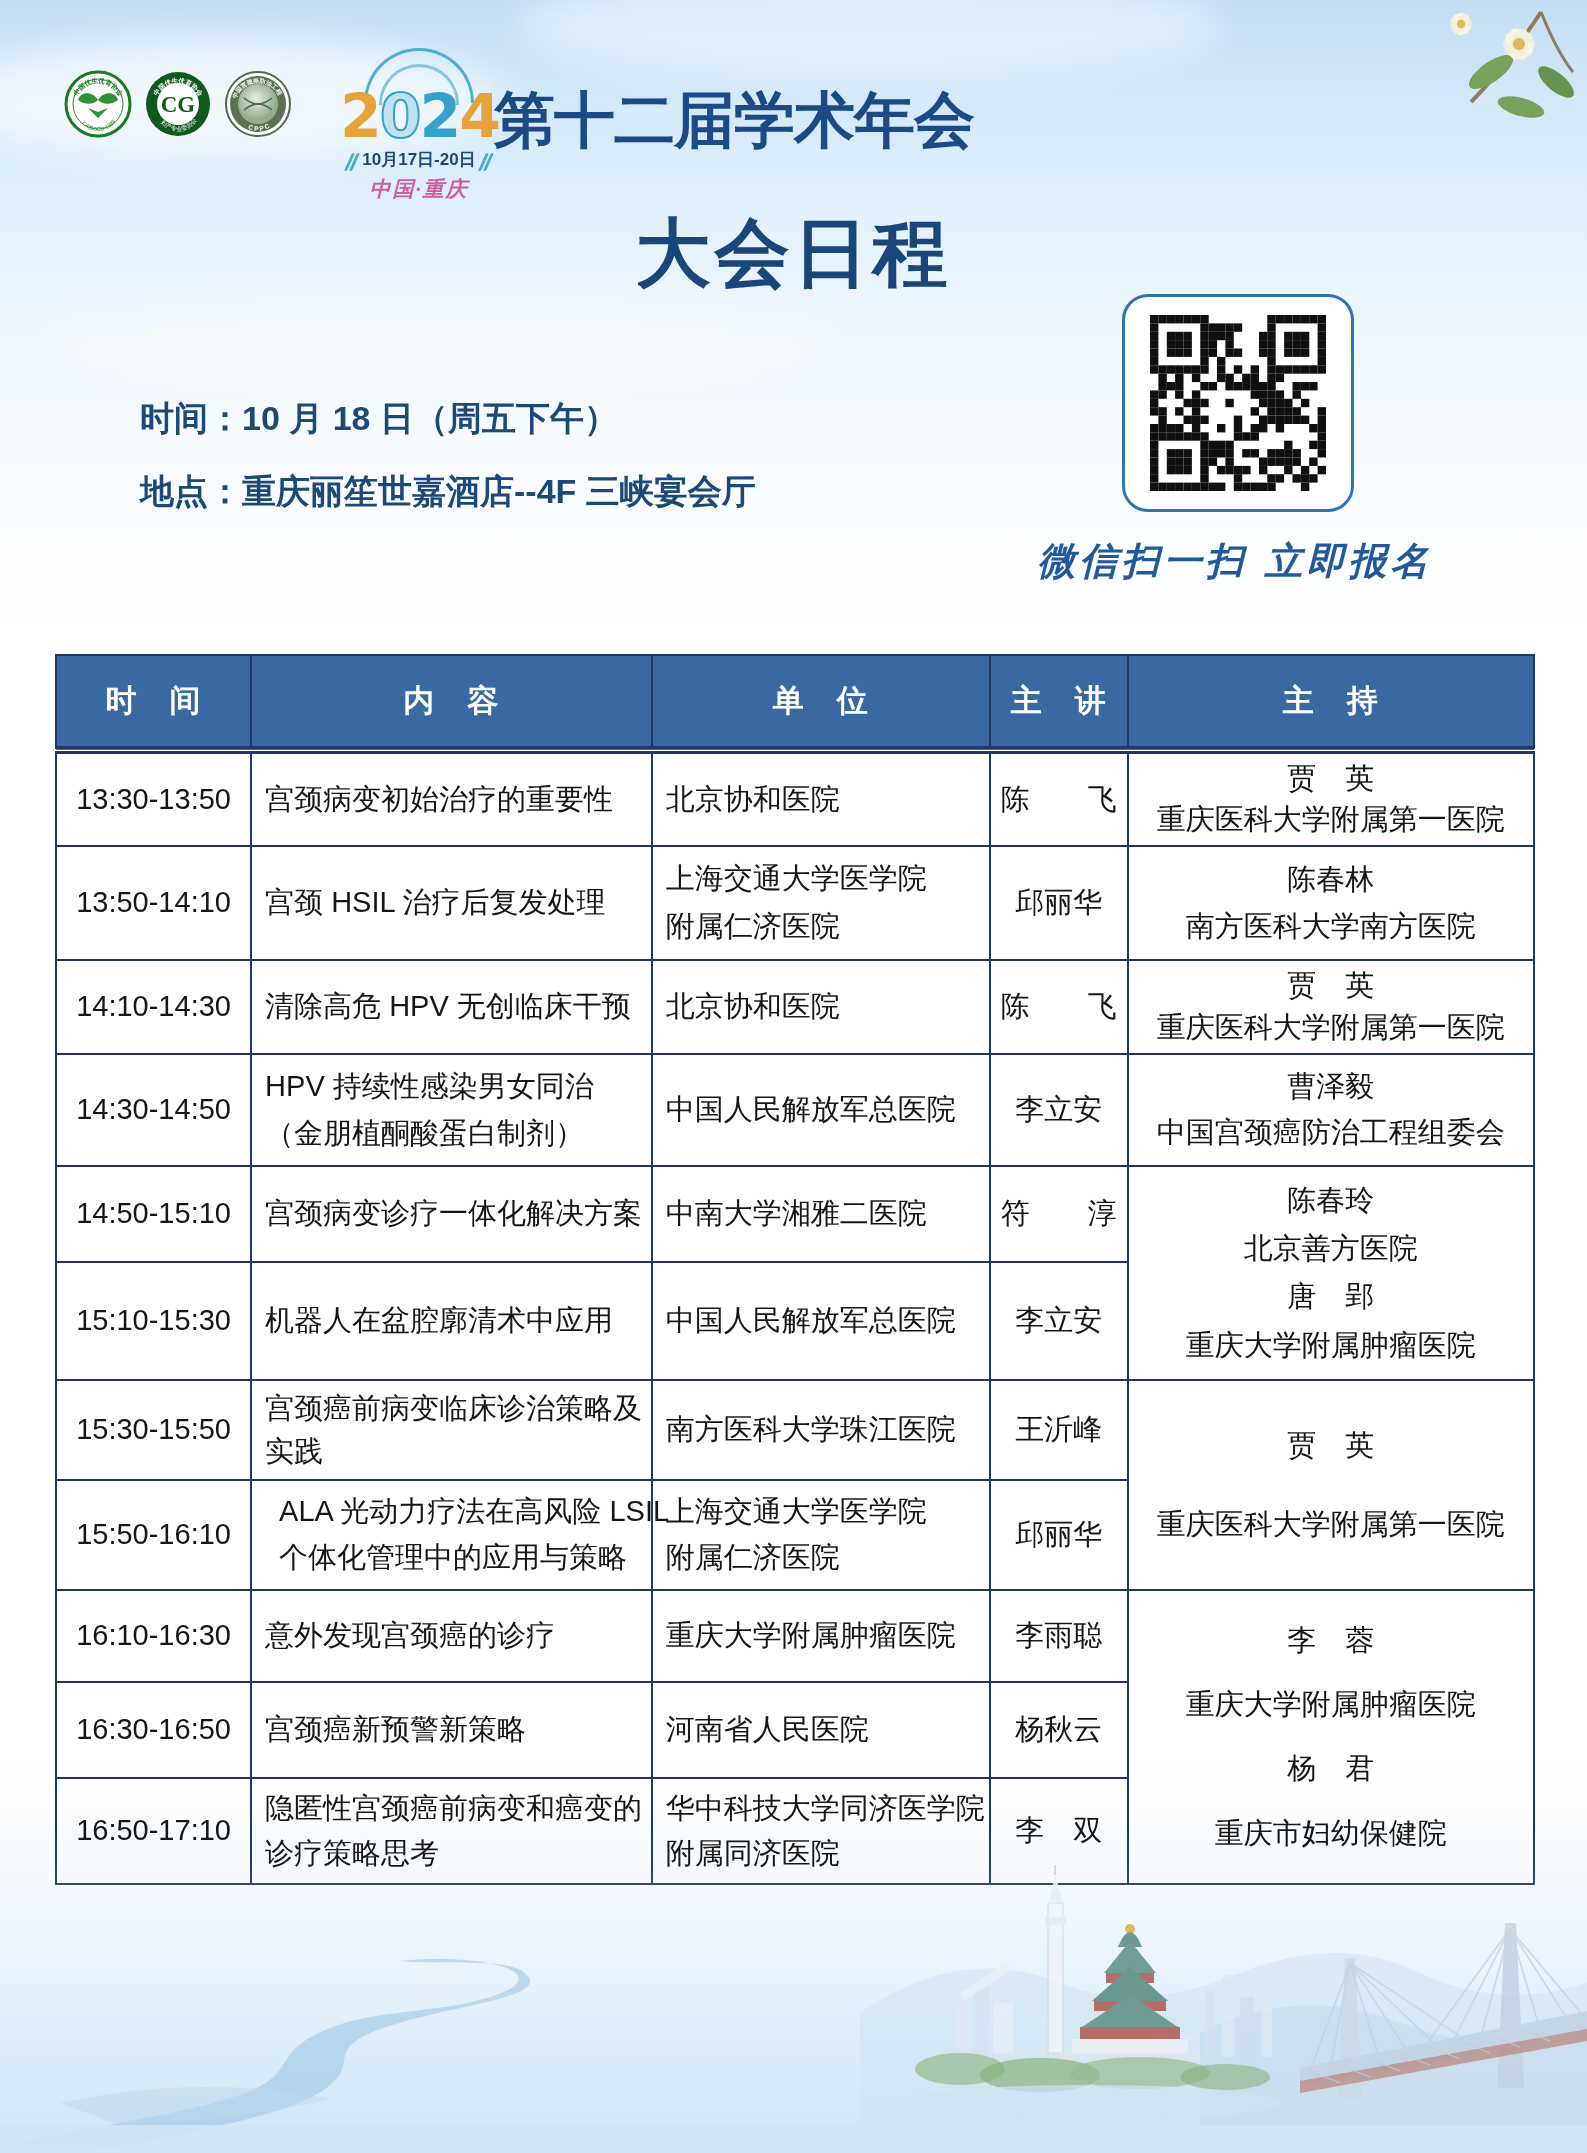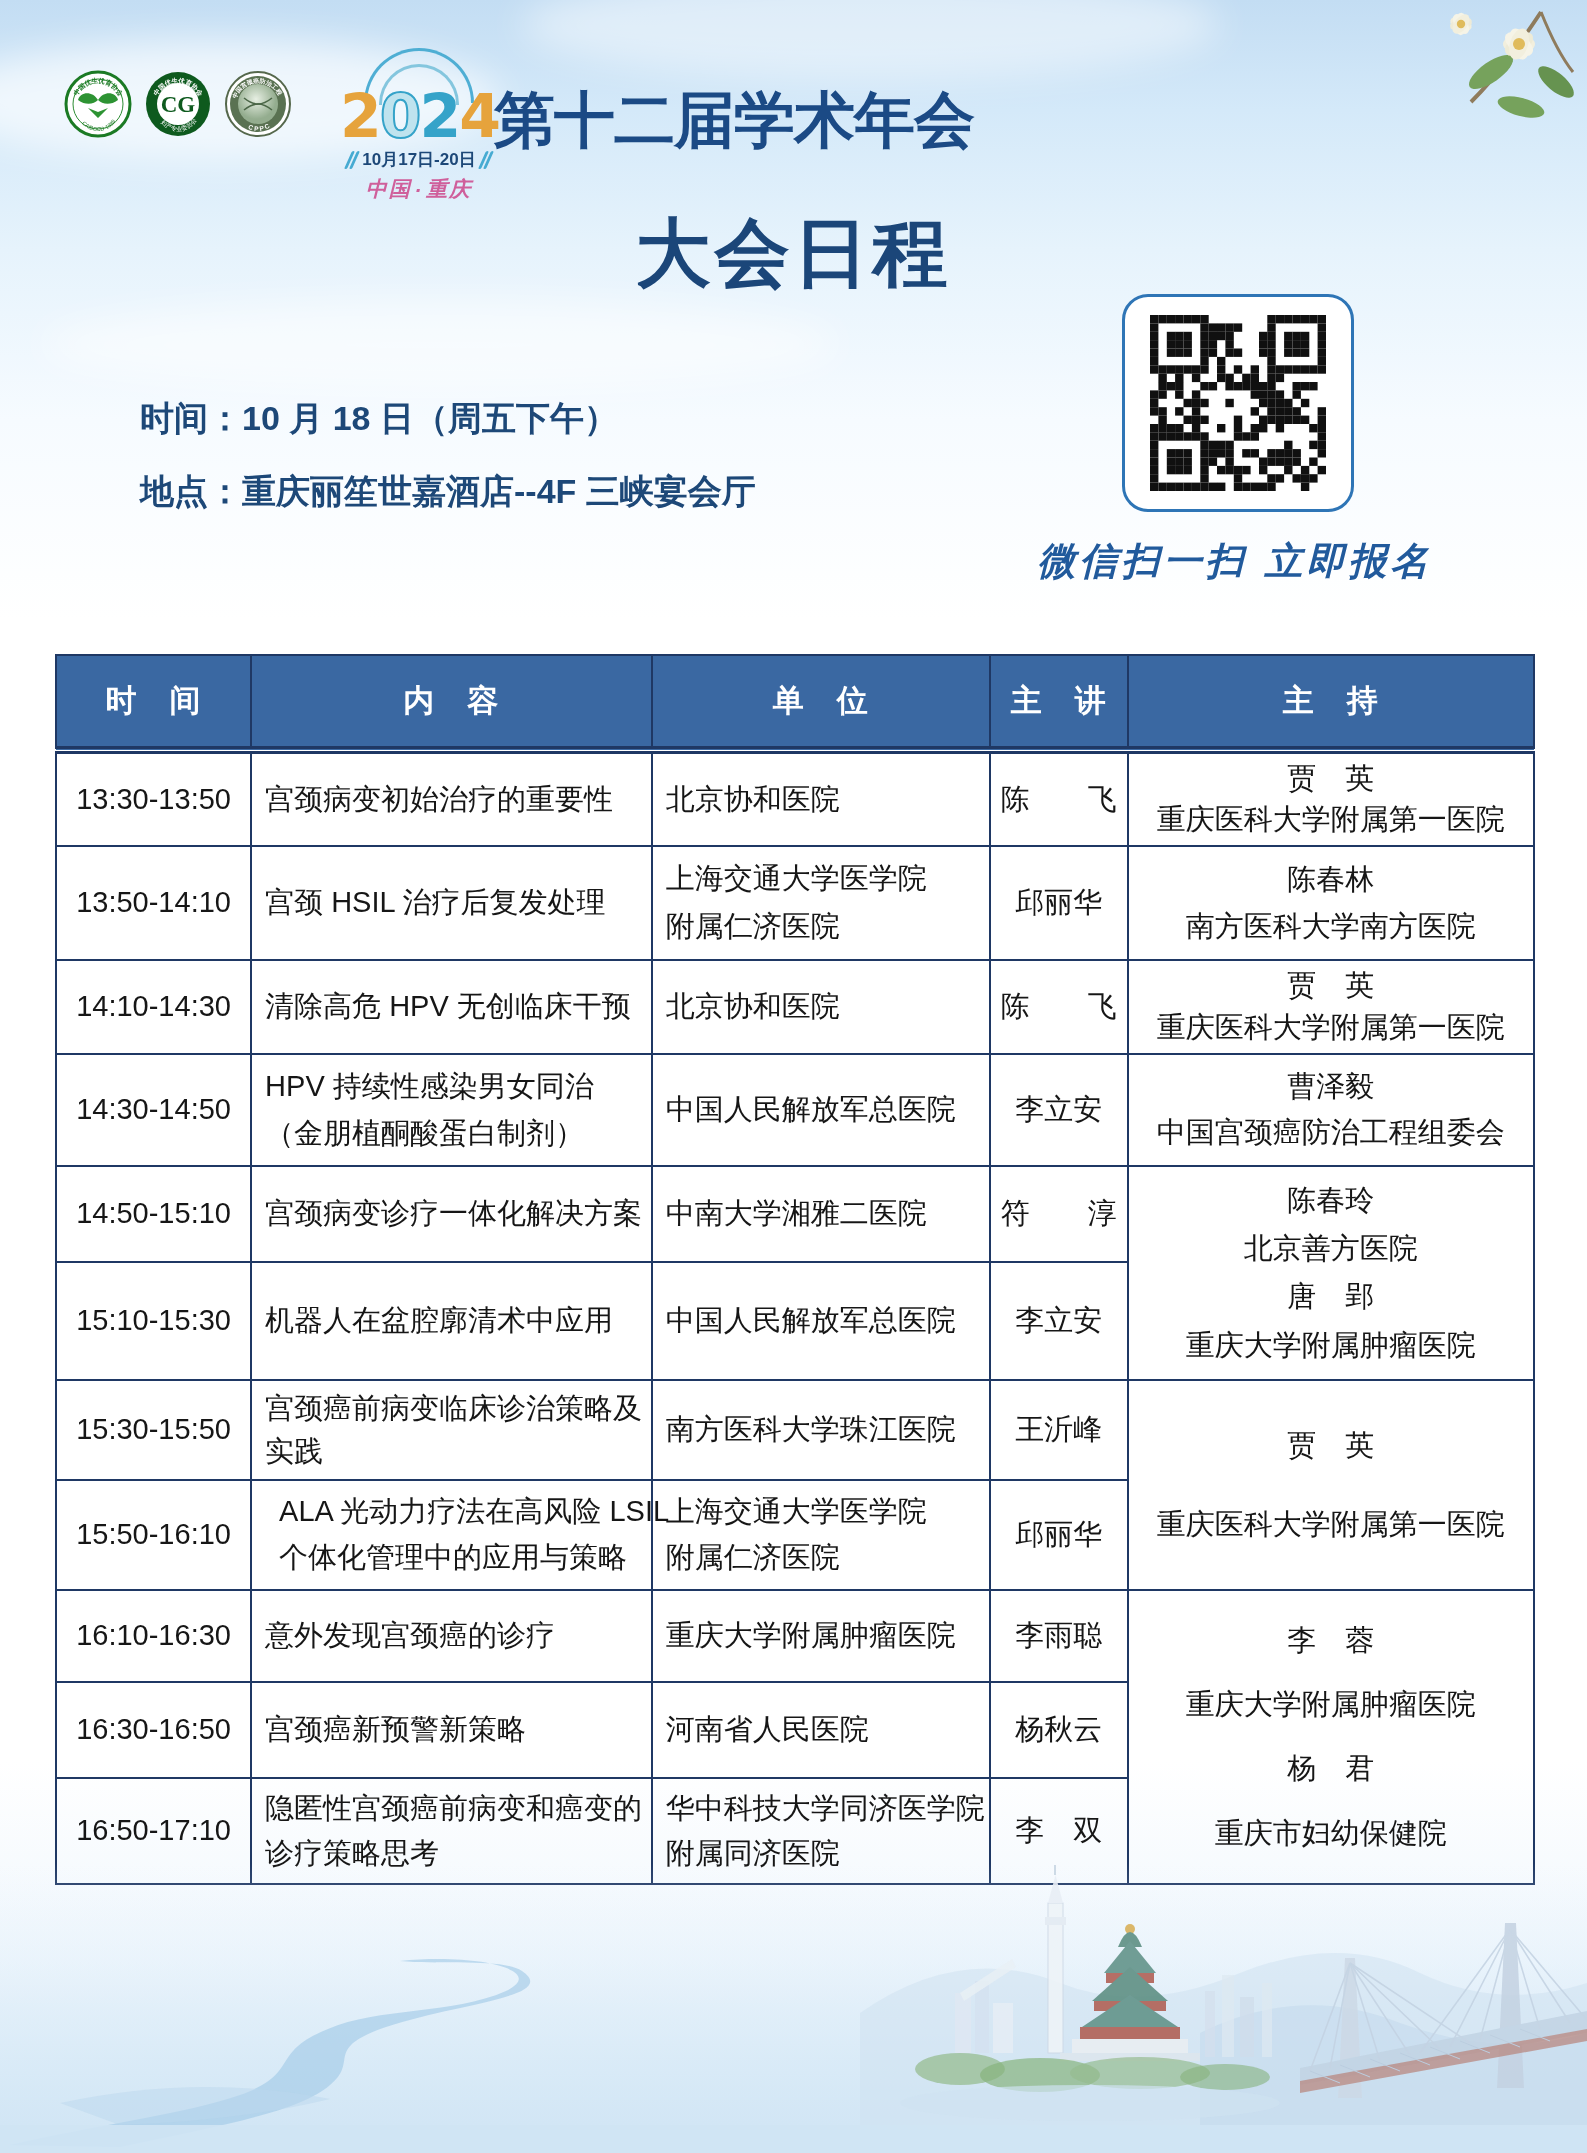--- a/index.html
+++ b/index.html
@@ -20,24 +20,24 @@
   
   .badge{position:absolute;left:340px;top:48px;width:158px;text-align:center;}
   .arc-wrap{position:relative;height:46px;}
   .arc{position:absolute;left:50%;transform:translateX(-50%);border:3px solid #47abd2;border-bottom:none;border-radius:120px 120px 0 0;}
   .arc.outer{width:104px;height:52px;top:0;opacity:.95;}
   .arc.inner{width:74px;height:38px;top:16px;border-color:#84c6de;}
   .digits{position:relative;margin-top:-8px;font-family:"DejaVu Sans",sans-serif;font-weight:bold;font-size:60px;line-height:1;letter-spacing:-2px;}
   .digits .d1,.digits .d4{color:#e6a33c;}
   .digits .d2{color:#bfe3ee;-webkit-text-stroke:2px #35a3c9;}
   .digits .d3{color:#35a3c9;}
-  .dates{display:flex;align-items:center;justify-content:center;gap:6px;margin-top:2px;color:#1d4878;font-weight:bold;font-size:17px;}
+  .dates{display:flex;align-items:flex-end;justify-content:center;gap:6px;margin-top:2px;color:#1d4878;font-weight:bold;font-size:17px;}
   .slash{width:3px;height:18px;background:#47abd2;transform:skewX(-24deg);border-radius:2px;}
   .slash+.slash{margin-left:-4px;}
-  .city{margin-top:4px;font-family:Liberation Mono, monospace;font-style:italic;font-weight:bold;font-size:21px;color:#cf5f9b;letter-spacing:2px;}
+  .city{margin-top:4px;font-family:Liberation Serif, serif;font-style:italic;font-weight:bold;font-size:21px;color:#cf5f9b;letter-spacing:2px;}
 
   
   .title-line{position:absolute;left:494px;top:80px;display:flex;align-items:center;white-space:nowrap;}
   .t-plain{font-size:61px;font-weight:bold;color:#1b4a85;letter-spacing:-1px;}
   .t-callig{
     font-family:"DejaVu Serif",serif;font-style:italic;font-weight:bold;
     font-size:67px;letter-spacing:1px;margin:0 8px;color:#8e3fa0;
     filter:drop-shadow(0 0 1px #fff) drop-shadow(0 0 1px #fff);
   }
   @supports ((-webkit-background-clip:text) or (background-clip:text)){

